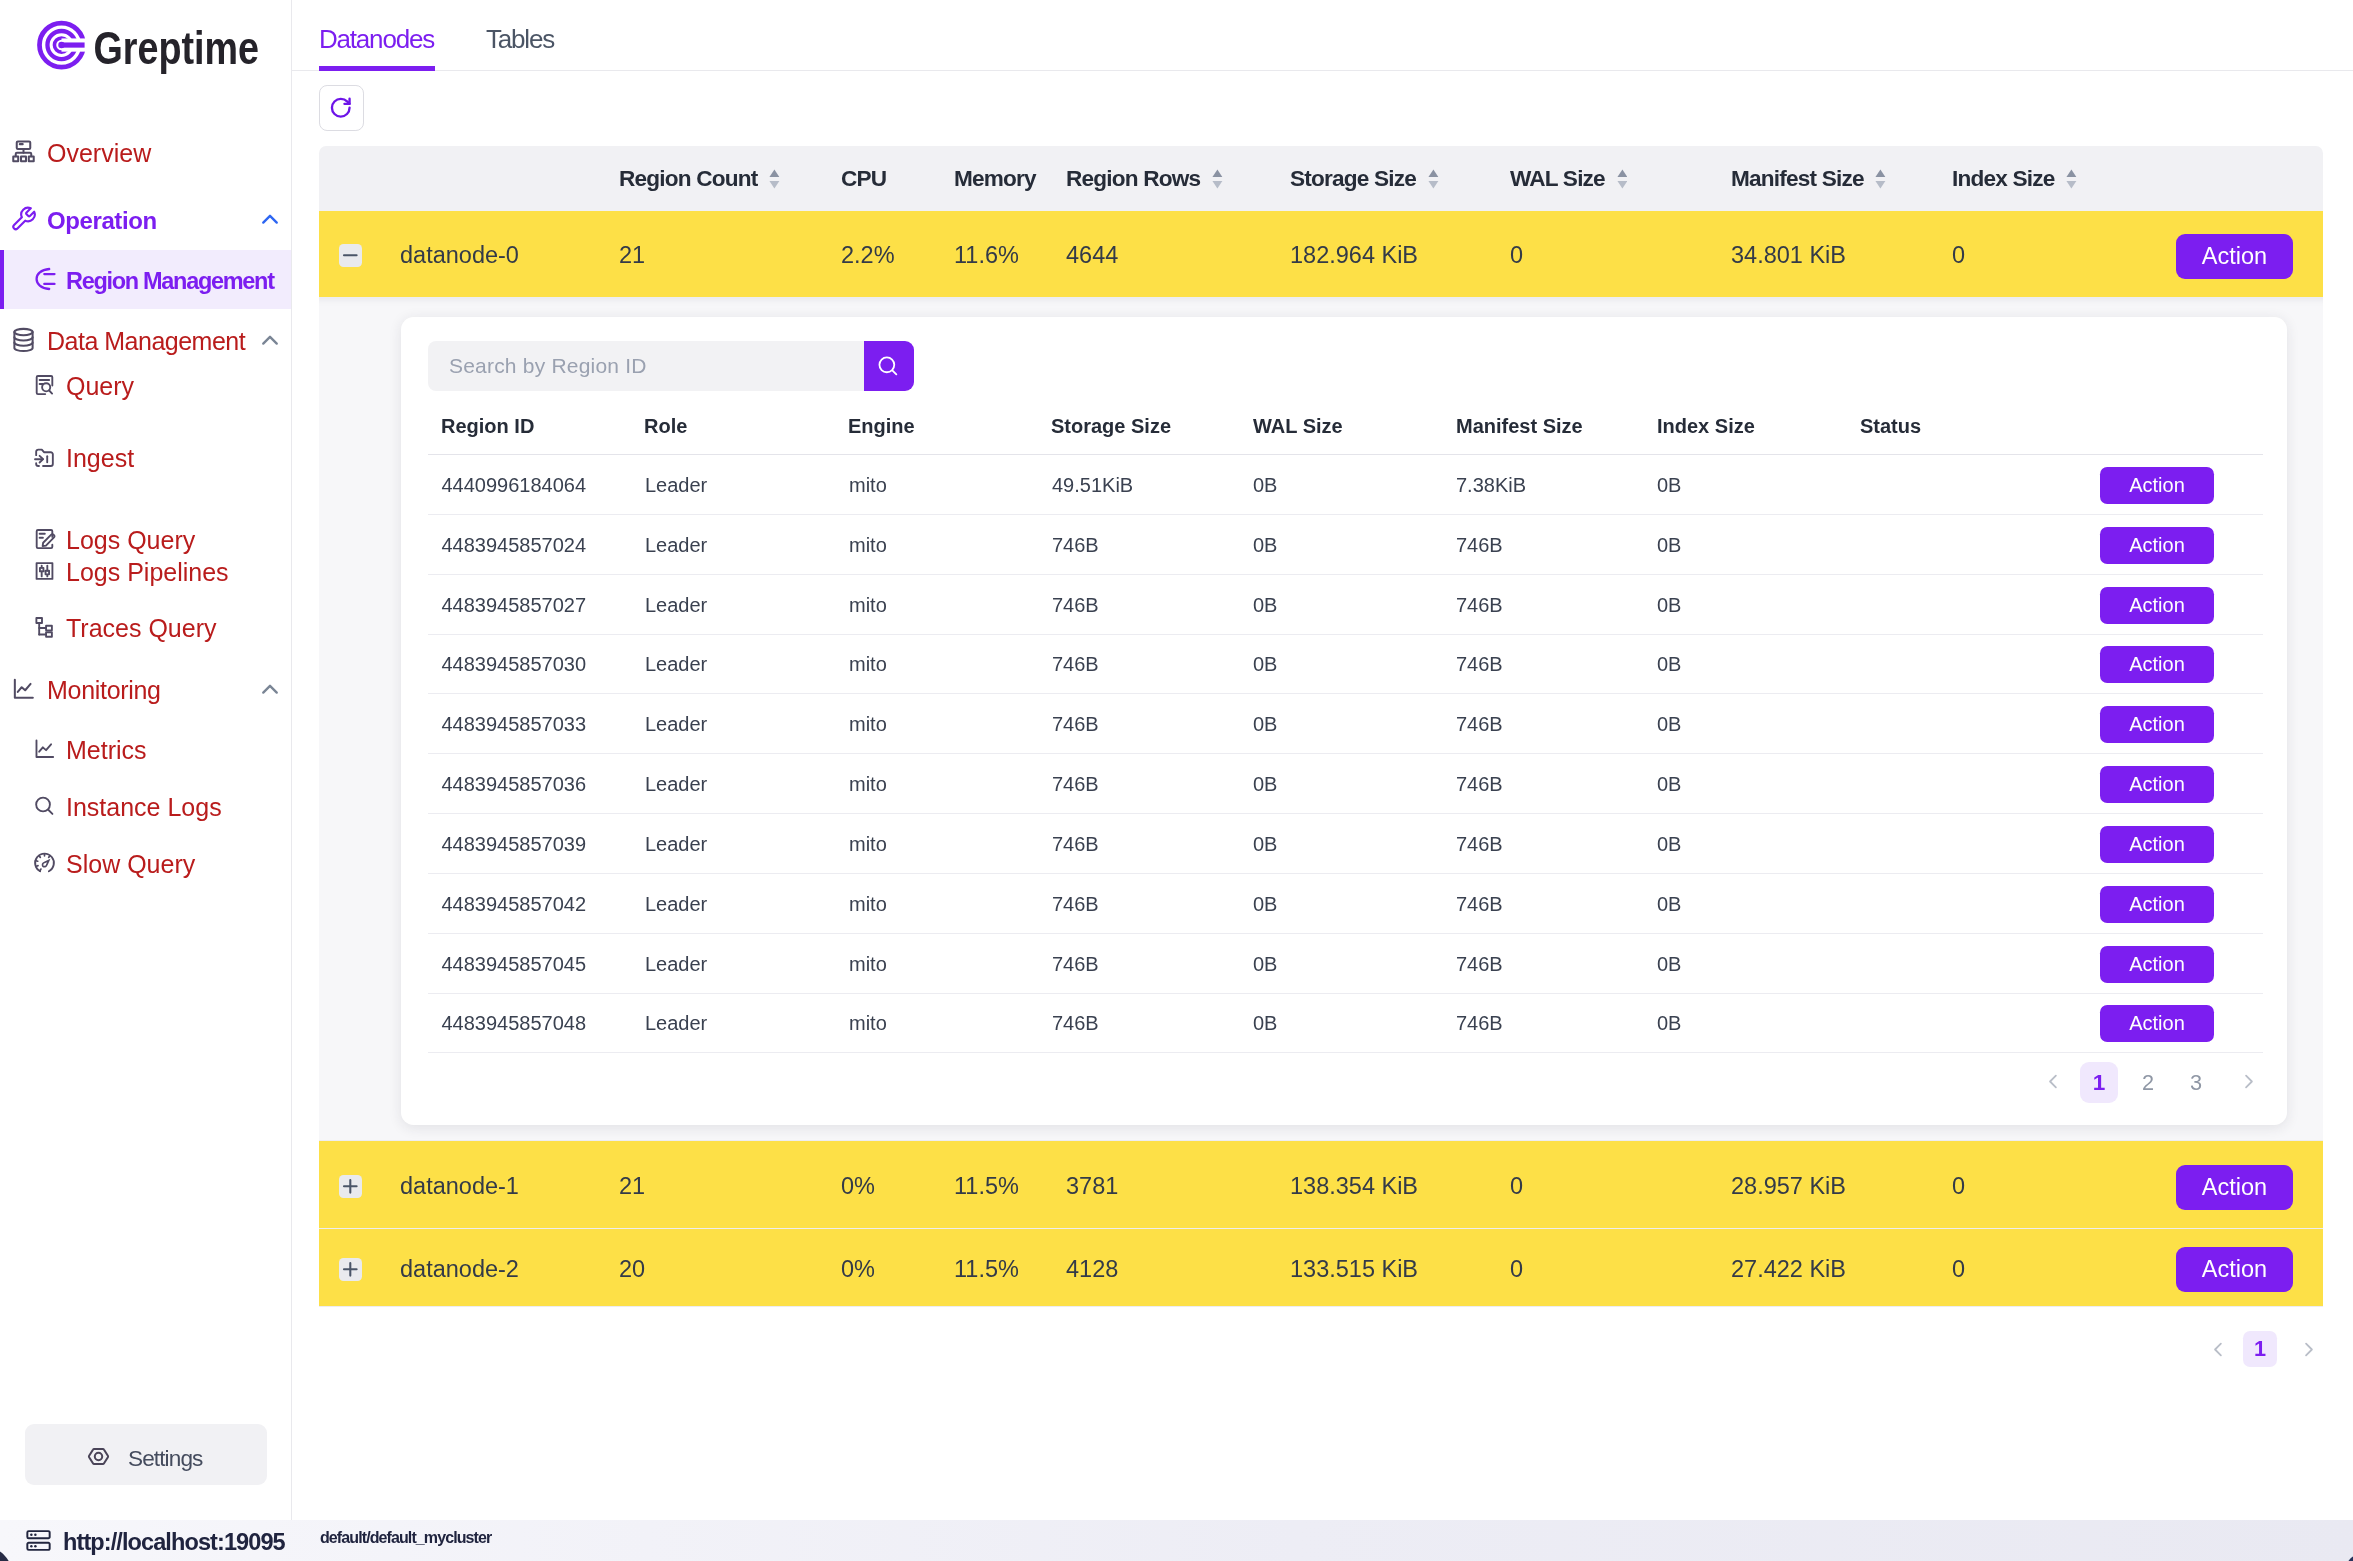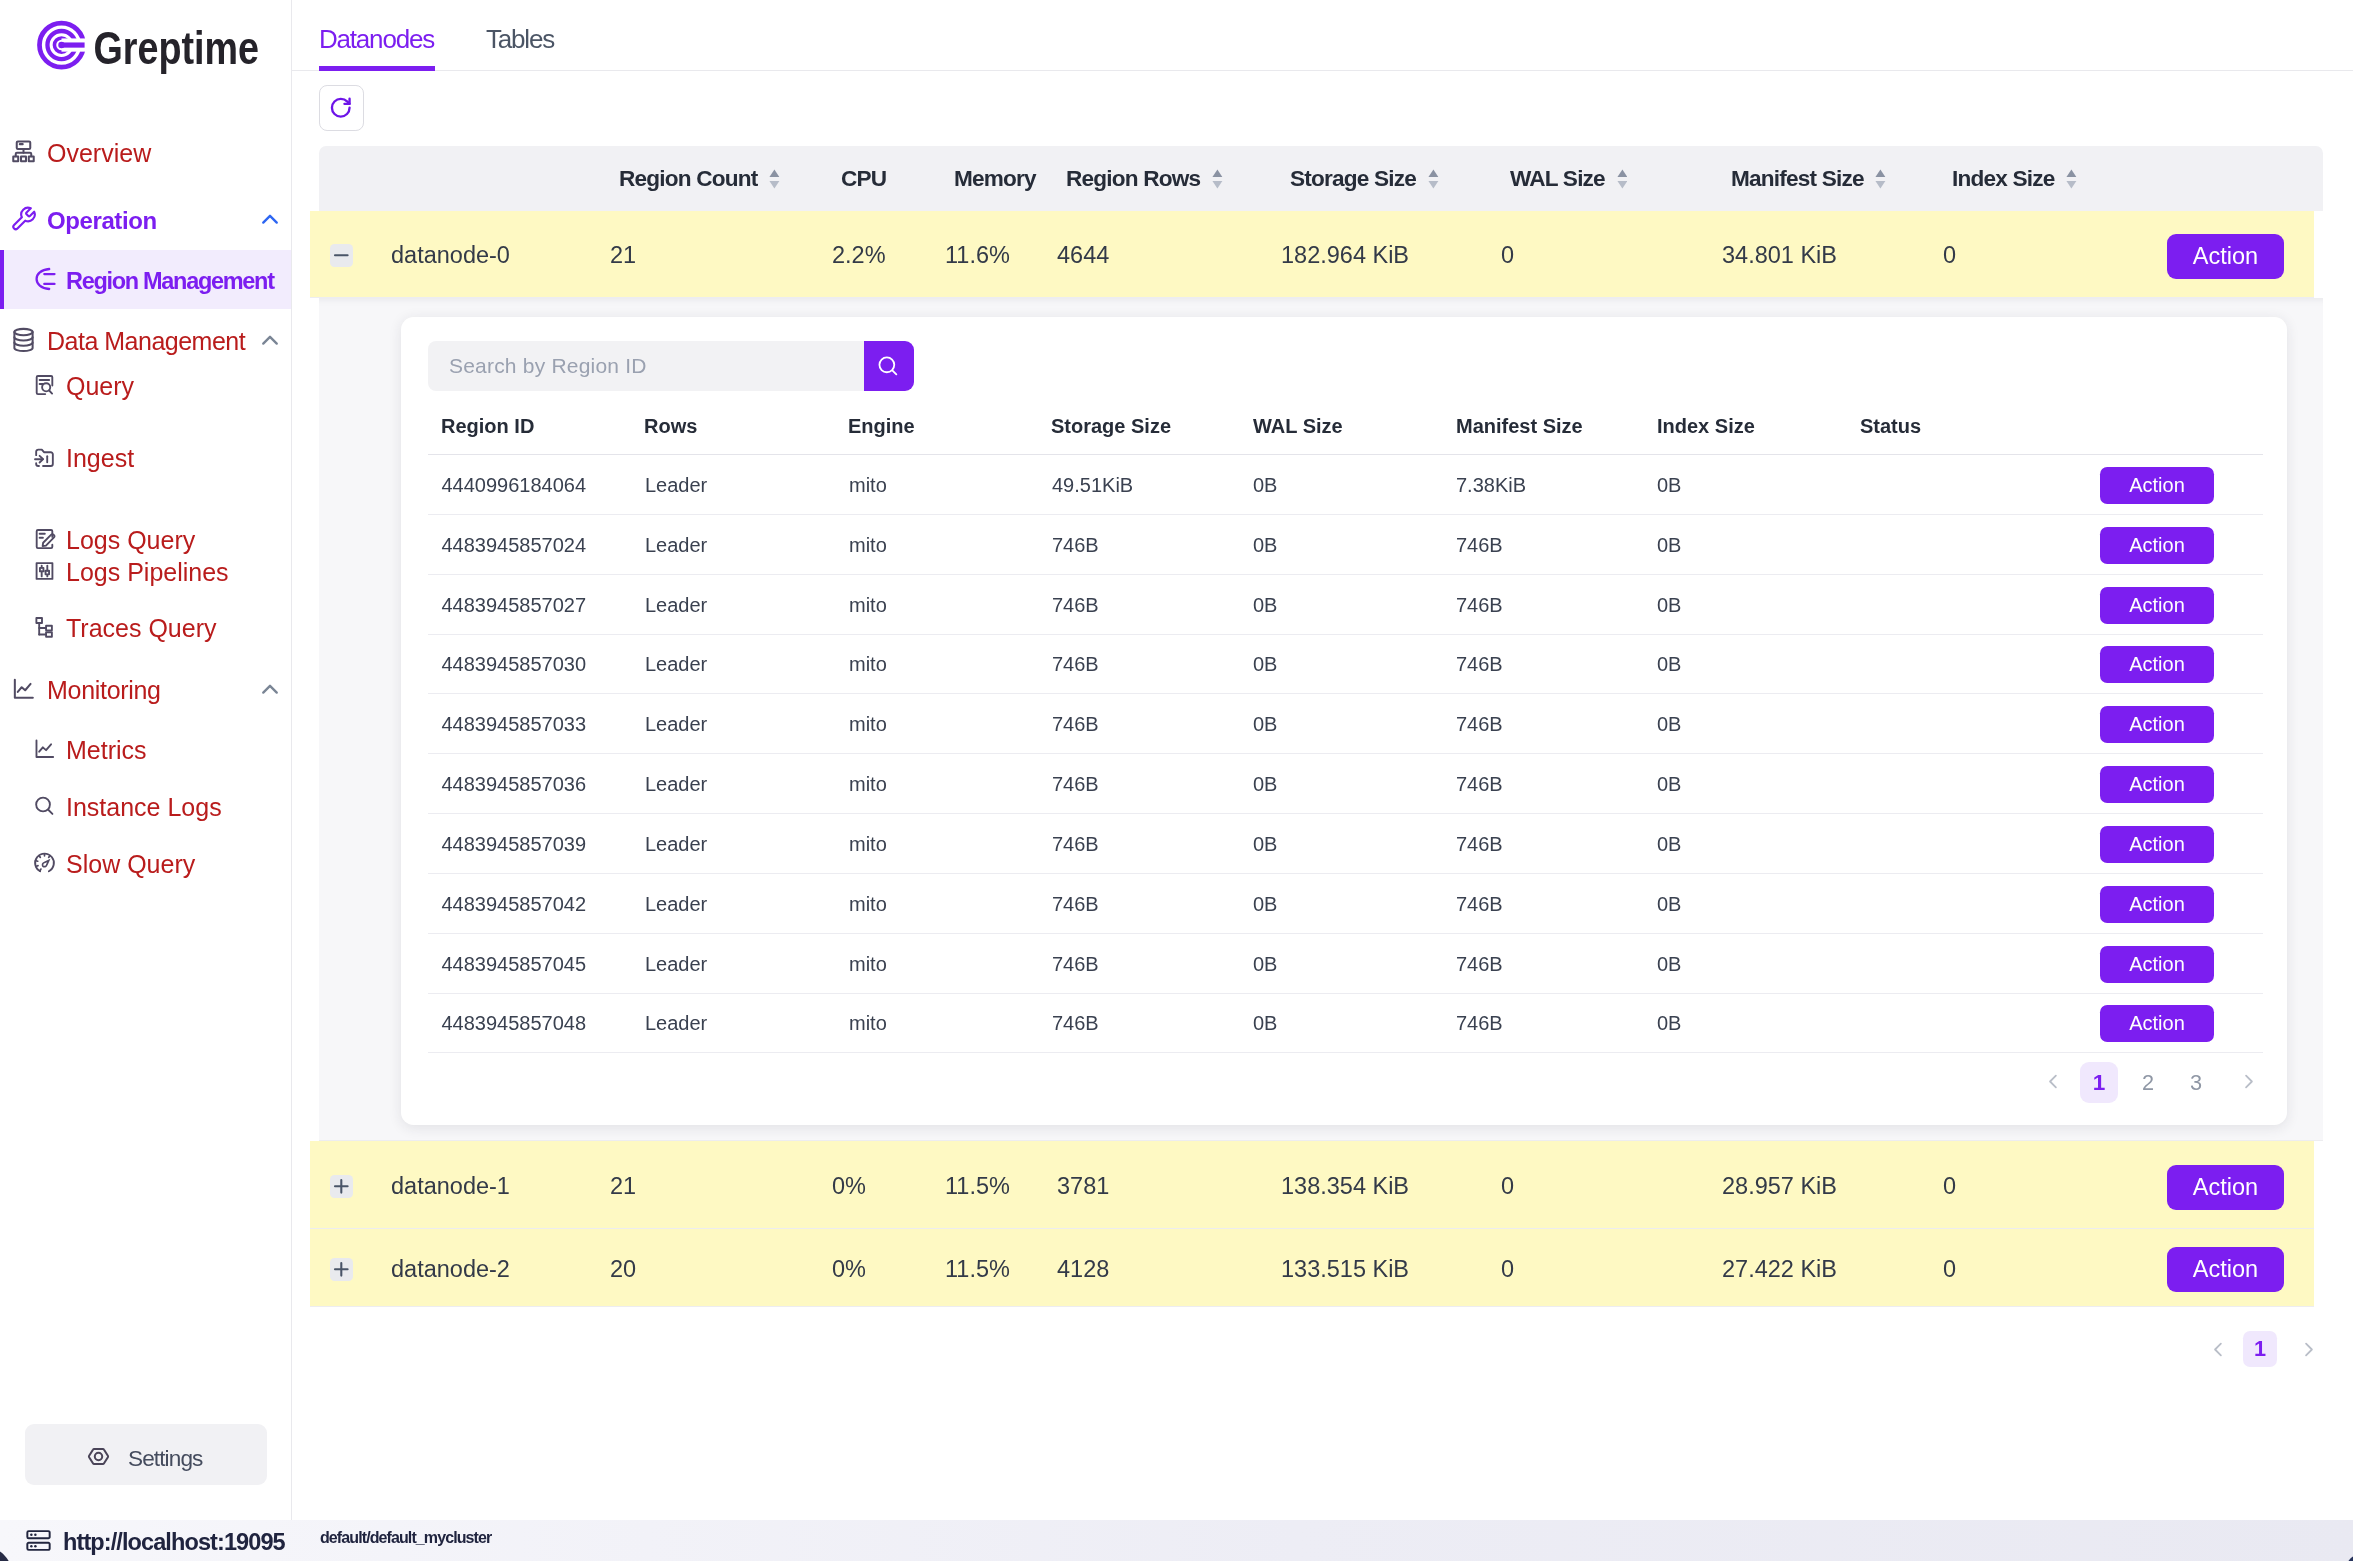--- a/index.html
+++ b/index.html
@@ -1,21 +1,21 @@
 <!DOCTYPE html>
 <html style="font-size:14.4px"><head><meta charset="utf-8"><style>
 *{margin:0;padding:0;box-sizing:border-box}
 html,body{width:2354px;height:1561px;background:#fff;font-family:"Liberation Sans",sans-serif;overflow:hidden}
 body{position:relative}
 .abs{position:absolute}
 .ni{position:absolute;left:0;width:291px;height:58px}
 .ni svg,.ni .cv{position:absolute;top:50%;transform:translateY(-50%)}
 .ni > span{position:absolute;top:calc(50% + 0.9px);transform:translateY(-50%);font-size:25px;color:#b91c1c;letter-spacing:0px;white-space:nowrap}
 
-.trow{position:absolute;left:310px;width:2004px;background:#fef9c3}
+.trow{position:absolute;left:319px;width:2004px;background:#fde047}
 .cell{position:absolute;top:calc(50% + 1.4px);transform:translateY(-50%);font-size:23.5px;color:#333a48;white-space:nowrap}
 .hcell{position:absolute;top:0;height:100%;display:flex;align-items:center;gap:11.7px;font-size:22.6px;letter-spacing:-0.8px;font-weight:bold;color:#262c38;white-space:nowrap}
 .ncell{position:absolute;top:calc(50% + 0.9px);transform:translateY(-50%);font-size:20px;color:#3a4150;white-space:nowrap}
 .nhead{position:absolute;font-size:20px;font-weight:bold;color:#262c38;white-space:nowrap}
 .btn{position:absolute;background:#7c1ef0;color:#fff;border-radius:9px;display:flex;align-items:center;justify-content:center}
 .expbtn{position:absolute;width:22.6px;height:22.6px;border-radius:4.5px;background:#e9eaee;color:#4a5568}
 .pnum{position:absolute;font-size:21.7px;color:#8f97a5;transform:translate(-50%,-50%)}
 .pgbox{position:absolute;background:#f0e8fd;color:#7c1ef0;font-weight:bold;display:flex;align-items:center;justify-content:center}
 </style></head><body>
 
@@ -239,21 +239,21 @@
 <div class="abs" style="left:319px;top:298px;width:2004px;height:843px;background:#f7f7f9;border-bottom:1.4px solid #ededf0;box-shadow:inset 0 9px 9px -9px rgba(30,30,50,0.10)"></div>
 <div class="abs" style="left:401px;top:317px;width:1886px;height:808px;background:#fff;border-radius:12.6px;box-shadow:0 2.7px 12.6px rgba(40,40,60,0.10)"></div>
 <div class="abs" style="left:428px;top:341px;width:436px;height:50px;background:#f2f2f4;border-radius:8.1px 0 0 8.1px"></div>
 <div class="abs" style="left:449px;top:354px;font-size:21px;color:#9aa1b0;letter-spacing:0.2px">Search by Region ID</div>
 <div class="abs" style="left:864px;top:341px;width:50px;height:50px;background:#7c1ef0;border-radius:0 9px 9px 0"></div>
 <svg style="position:absolute;left:876px;top:354px" width="23.5" height="23.5" viewBox="0 0 26 26" fill="none">
     <circle cx="12" cy="12" r="8.2" stroke="#ffffff" stroke-width="2.0"></circle>
     <path d="M18.3 18.3 22.5 22.5" stroke="#ffffff" stroke-width="2.0" stroke-linecap="round" stroke-linejoin="round"></path>
   </svg>
 <div class="nhead" style="left:441px;top:415px">Region ID</div>
-<div class="nhead" style="left:644px;top:415px">Rows</div>
+<div class="nhead" style="left:644px;top:415px">Role</div>
 <div class="nhead" style="left:848px;top:415px">Engine</div>
 <div class="nhead" style="left:1051px;top:415px">Storage Size</div>
 <div class="nhead" style="left:1253px;top:415px">WAL Size</div>
 <div class="nhead" style="left:1456px;top:415px">Manifest Size</div>
 <div class="nhead" style="left:1657px;top:415px">Index Size</div>
 <div class="nhead" style="left:1860px;top:415px">Status</div>
 <div class="abs" style="left:428px;top:454px;width:1835px;height:1.4px;background:#e4e4ea"></div>
 <div class="abs" style="left:428px;top:455px;width:1835px;height:60px;border-bottom:1.3px solid #ececf1">
 <div class="ncell" style="left:13.5px">4440996184064</div>
 <div class="ncell" style="left:217px">Leader</div>

